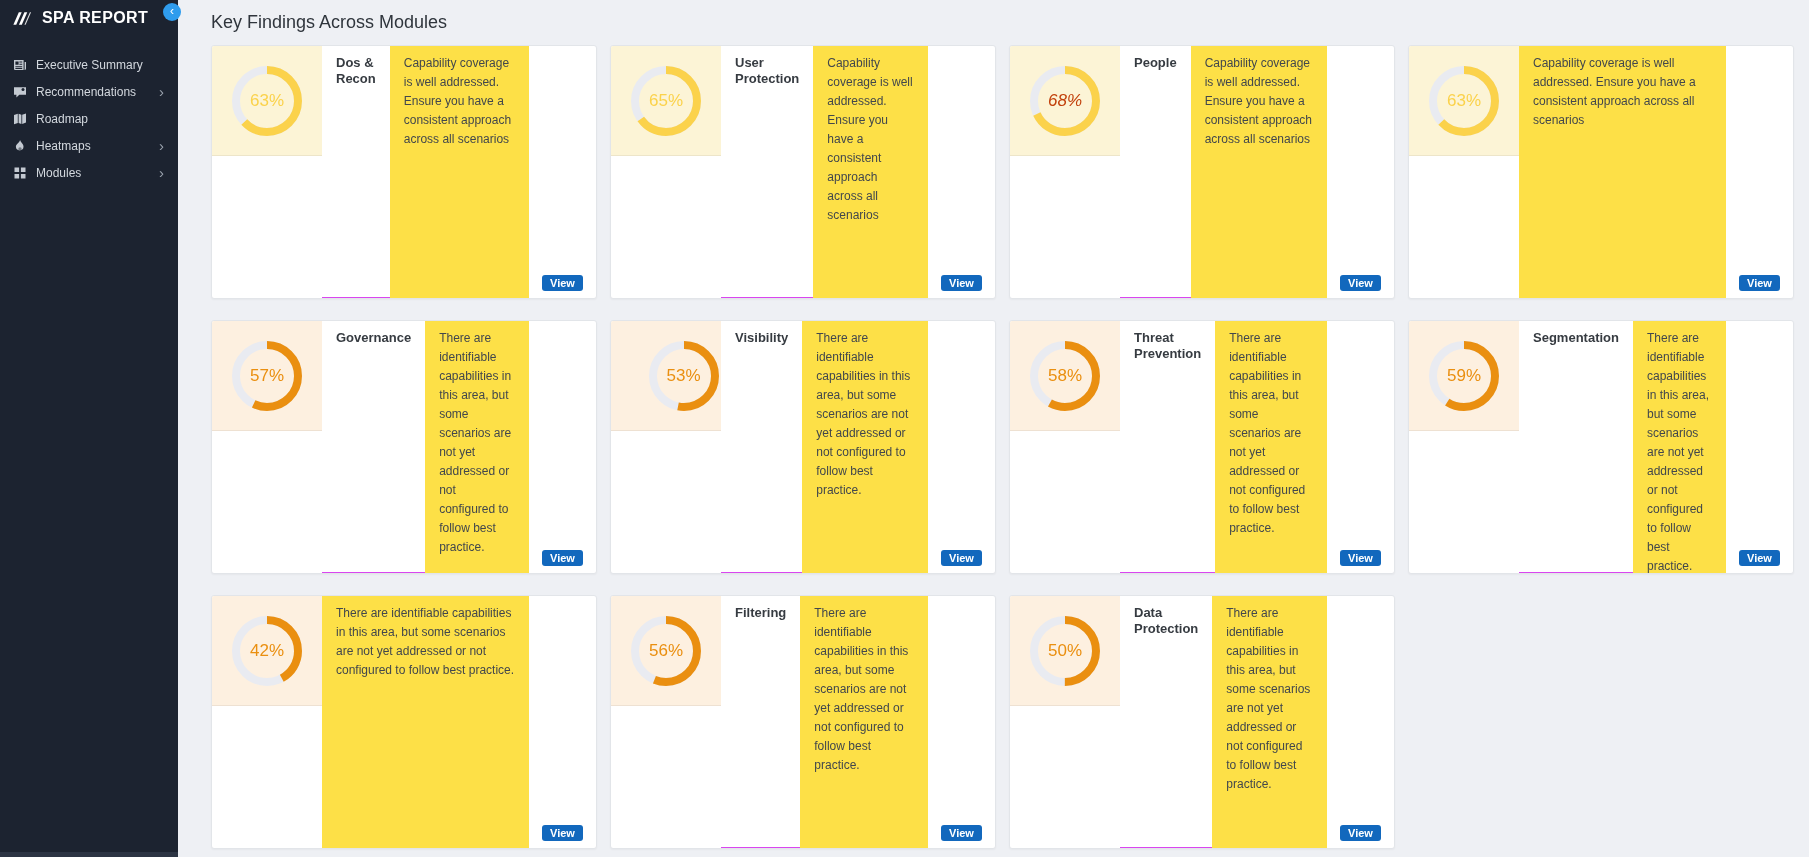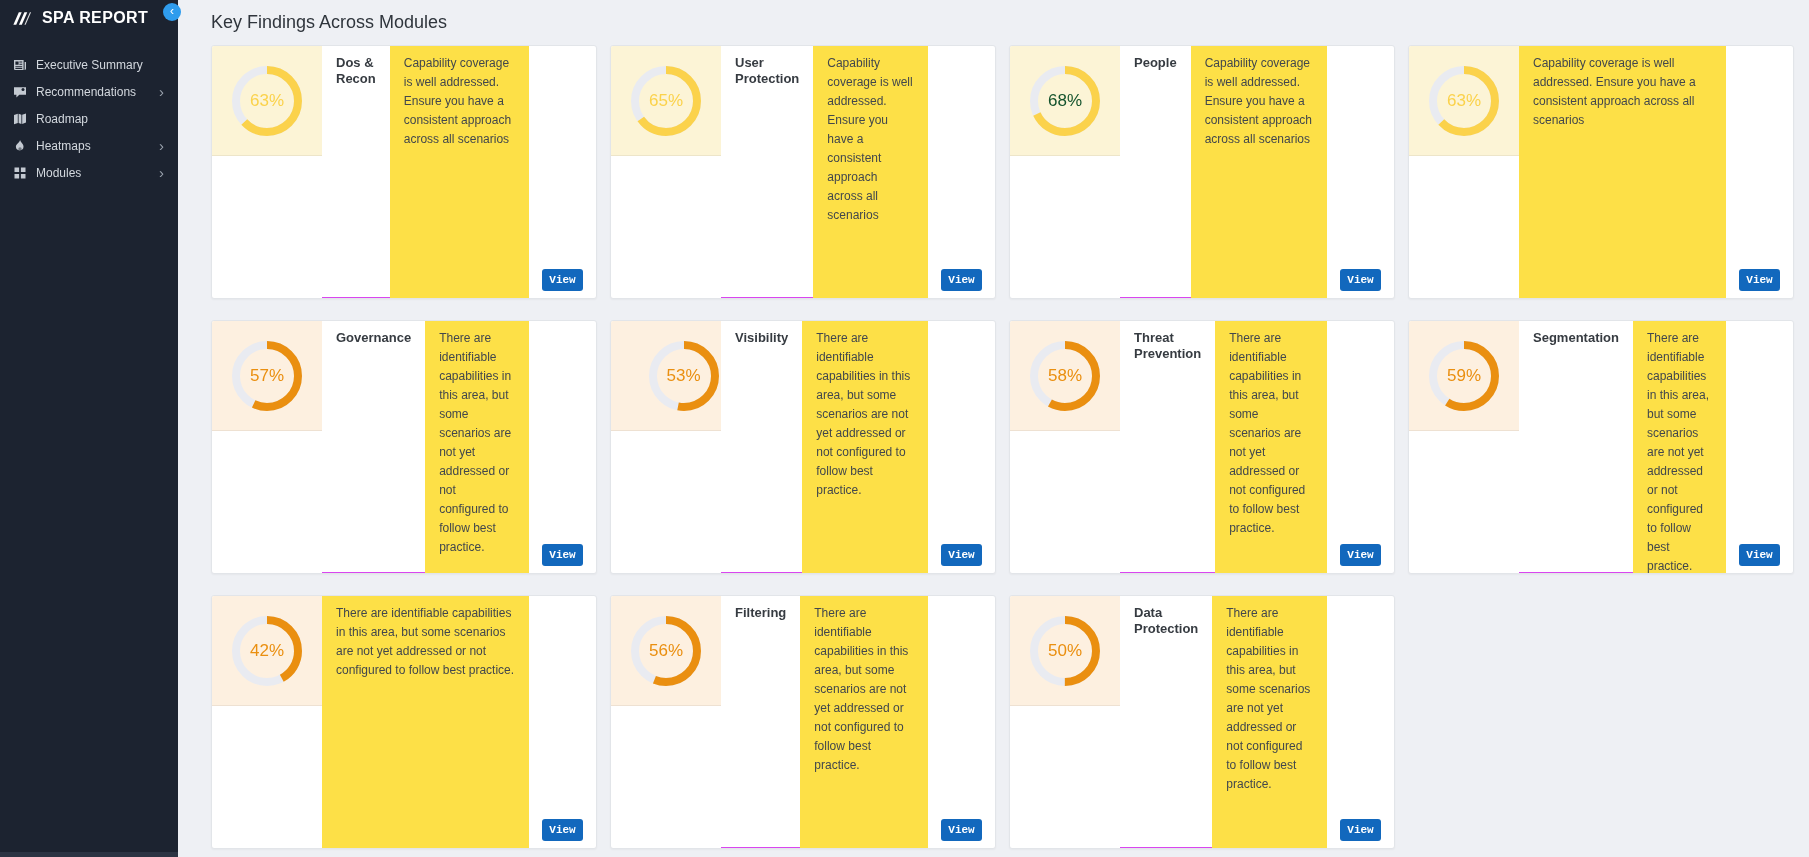--- a/index.html
+++ b/index.html
@@ -98,22 +98,22 @@
     min-height: 54px;
   }
   .card-footer {
     flex: 1;
     display: flex; align-items: flex-end; justify-content: flex-end;
     padding: 0 13px 7px 13px;
   }
   .view-btn {
     background: var(--button_blue, #1268bd);
     color: #ffffff; border: none; border-radius: 3px;
-    width: 41px; height: 22px;
-    font-size: 11px; font-weight: bold; font-family: Liberation Mono, monospace;
+    width: 41px; height: 16px;
+    font-size: 11px; font-weight: bold; font-family: Liberation Sans, sans-serif;
     cursor: pointer;
   }
 </style>
 </head>
 <body>
 
 <div class="app">
 
   <aside class="sidebar">
     <div class="sidebar-header">
@@ -228,21 +228,21 @@
         </div>
       </article>
 
       <article class="card">
         <div class="card-header" style="background: rgb(252, 244, 214);">
           <div class="donut">
             <svg viewBox="0 0 72 72" width="72" height="72">
               <circle class="track" cx="36" cy="36" r="31" fill="none" stroke-width="8" stroke="#e9ebf1"></circle>
               <circle class="val" cx="36" cy="36" r="31" fill="none" stroke-width="8" transform="rotate(-90 36 36)" stroke="#fbd24b" stroke-dasharray="132.45 194.78"></circle>
             </svg>
-            <span class="pct" style="color: #14532d;">68%</span>
+            <span class="pct" style="color: #c2410c; font-style: italic;">68%</span>
           </div>
         </div>
         <h3 class="card-title">People</h3>
         <p class="card-desc">Capability coverage is well addressed. Ensure you have a consistent approach across all scenarios</p>
         <div class="card-footer">
           <button class="view-btn">View</button>
         </div>
       </article>
 
       <article class="card">

